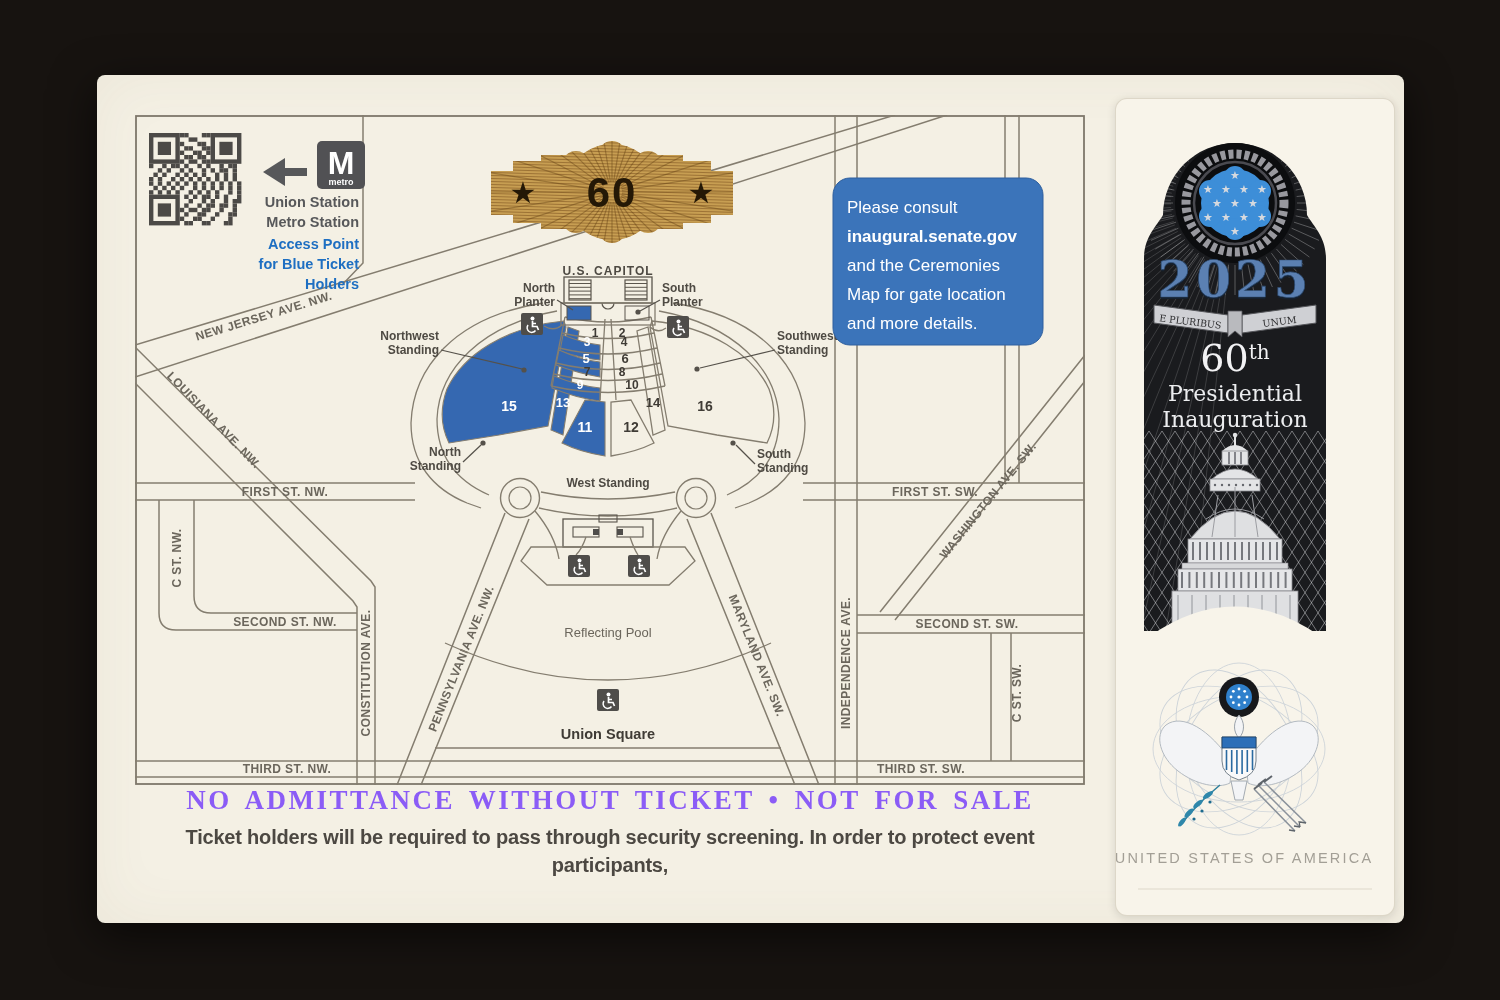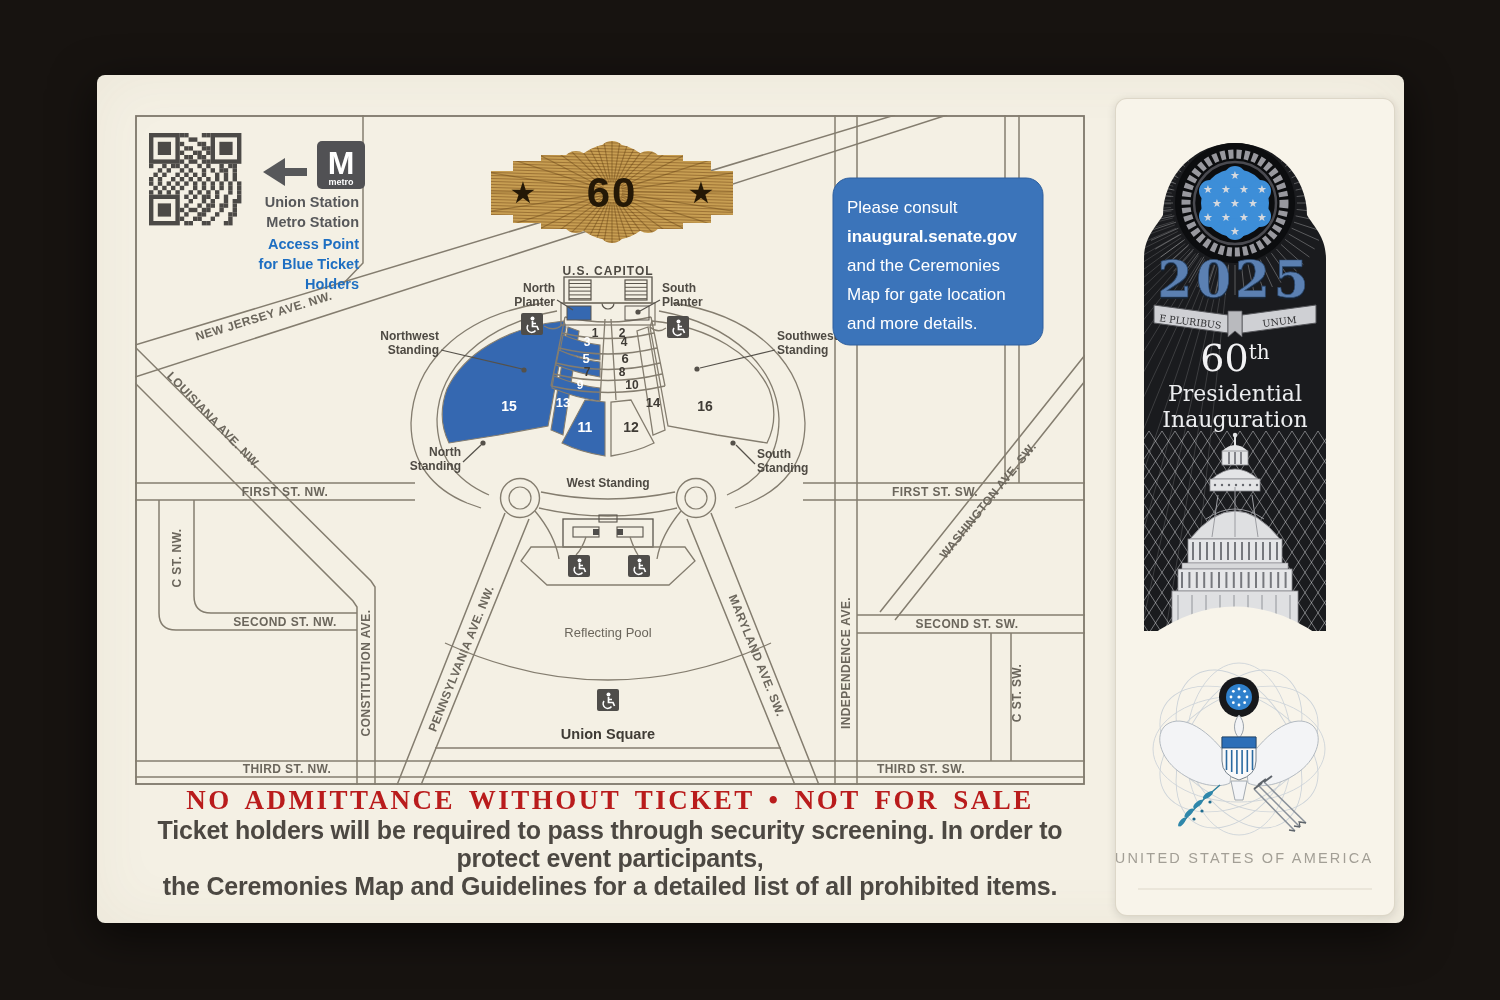--- a/index.html
+++ b/index.html
@@ -13,22 +13,22 @@
   .street{fill:none;stroke:#847d6f;stroke-width:1.5;}
   .thin{fill:none;stroke:#847d6f;stroke-width:1.3;}
   .stlbl{fill:#6b665c;font-weight:bold;font-size:12px;letter-spacing:.4px;}
   .arealbl{fill:#4e4a43;font-weight:bold;font-size:12px;}
   .numw{fill:#ffffff;font-weight:bold;}
   .numd{fill:#3f3b35;font-weight:bold;}
   .blue{stroke:#847d6f;stroke-width:1.1;}
   .callout{stroke:#55514a;stroke-width:1.2;fill:none;}
   .admit{position:absolute;left:38px;top:710px;width:950px;text-align:center;}
   .gold-line{font-family:"Liberation Serif","DejaVu Serif",serif;font-weight:bold;font-size:27px;
-             color:#b91c1c;letter-spacing:2.5px;word-spacing:5px;}
-  .ad-body{font-weight:bold;font-size:25px;line-height:28px;color:#4c4842;letter-spacing:-0.2px;}
+             color:#8b5cf6;letter-spacing:2.5px;word-spacing:5px;}
+  .ad-body{margin-top:7px;font-weight:bold;font-size:20px;line-height:28px;color:#4c4842;letter-spacing:-0.2px;}
   .stub{position:absolute;left:1018px;top:23px;width:278px;height:816px;background:#f8f4ea;
         border-radius:12px;border:1px solid rgba(150,140,110,.28);box-shadow:0 2px 10px rgba(0,0,0,.12);}
 </style>
 </head>
 <body>
 
 <div class="page">
   <div class="card">
 
     <div class="map-wrap">
@@ -514,21 +514,20 @@
     </div>
 
     <div class="admit">
       <div class="gold-line">
         <span>NO ADMITTANCE WITHOUT TICKET</span>
         <span>•</span>
         <span>NOT FOR SALE</span>
       </div>
       <div class="ad-body">
         <div>Ticket holders will be required to pass through security screening. In order to protect event participants,</div>
-        <div>the Ceremonies Map and Guidelines for a detailed list of all prohibited items.</div>
       </div>
     </div>
 
     <div class="stub">
       <svg viewBox="0 0 278 816" width="278" height="816">
         <defs>
           <clipPath id="embClip">
             <path d="M 28,532 L 28,160 C 28,138 40,128 47,116 A 72,72 0 1 1 191,116 C 198,128 210,138 210,160 L 210,532 Z"></path>
           </clipPath>
         </defs>

